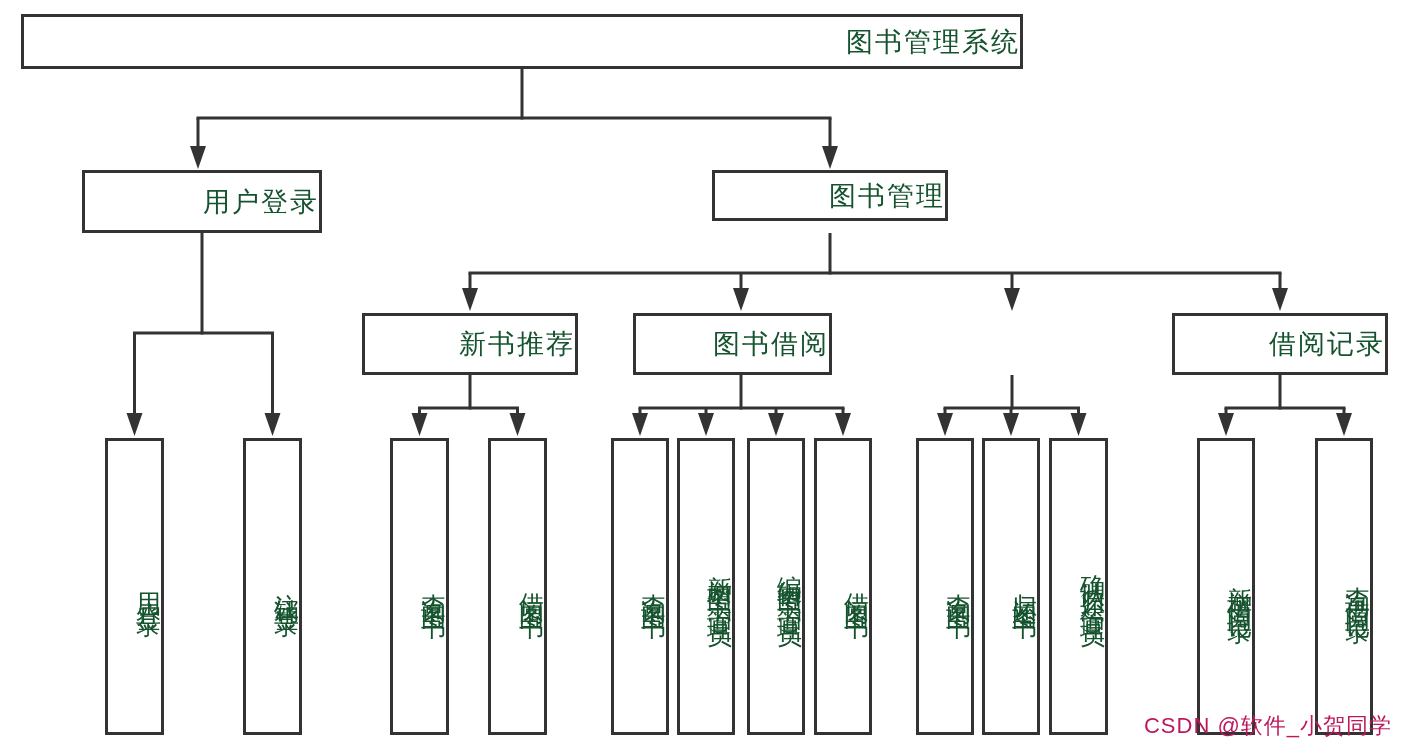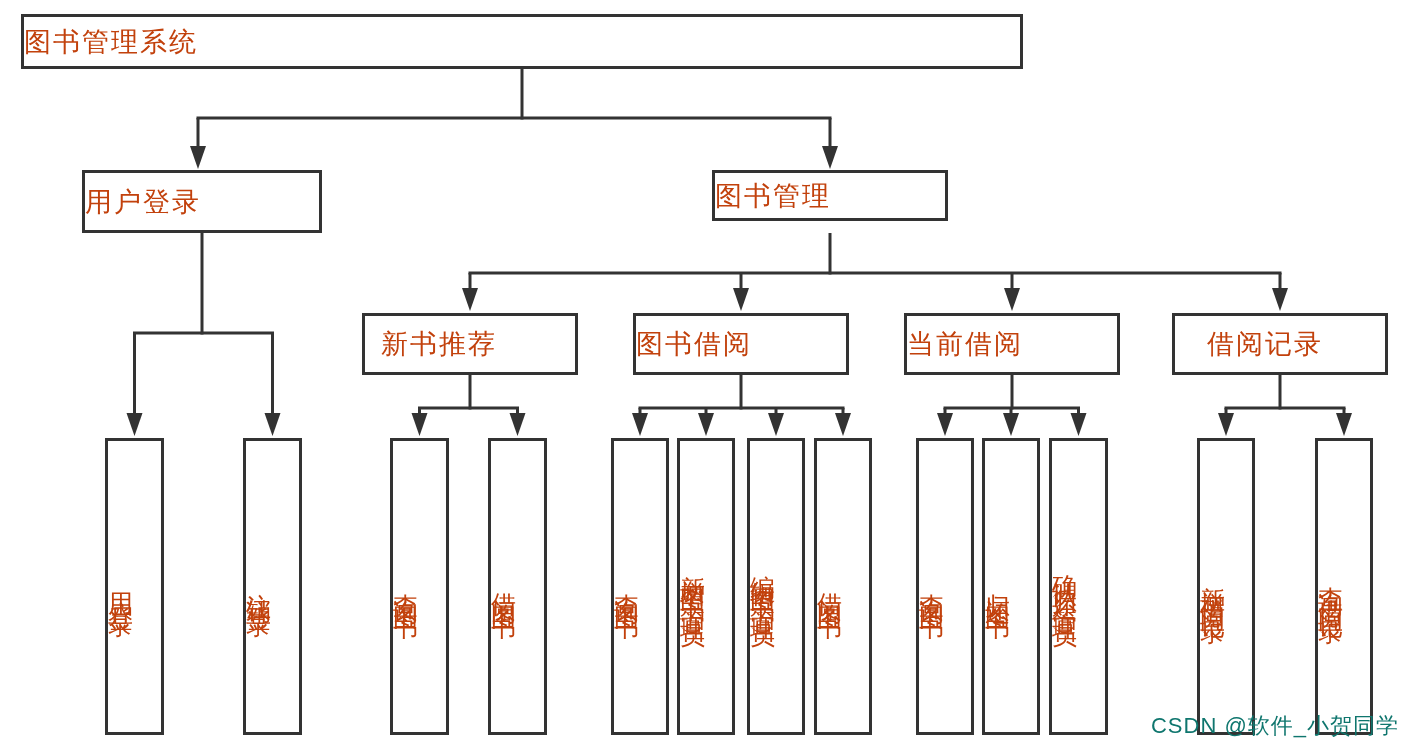--- a/index.html
+++ b/index.html
@@ -21,53 +21,53 @@
     width: 1405px; height: 747px;
     z-index: 1;
   }
   .node {
     position: absolute;
     box-sizing: border-box;
     background: #ffffff;
     border: 3px solid #333333;
     display: flex;
     align-items: center;
-    justify-content: flex-start;
-    color: #c2410c;
+    justify-content: flex-end;
+    color: #14532d;
     z-index: 2;
   }
   .hbox {
     font-size: 27px;
     letter-spacing: 2px;
     white-space: nowrap;
   }
   .vbox .vtext {
     writing-mode: vertical-rl;
     text-orientation: mixed;
     font-size: 25px;
     letter-spacing: 7px;
     line-height: 1;
     white-space: nowrap;
   }
   .watermark {
     position: absolute;
-    right: 6px;
+    right: 13px;
     bottom: 6px;
     font-size: 22px;
-    color: #0f766e;
+    color: #be185d;
     letter-spacing: 1px;
     z-index: 3;
     white-space: nowrap;
   }
   
   #n-root            { left: 21px;   top: 14px;  width: 1002px; height: 55px; }
   #n-user-login      { left: 82px;   top: 170px; width: 240px;  height: 63px; }
   #n-book-mgmt       { left: 712px;  top: 170px; width: 236px;  height: 51px; }
   #n-new-books       { left: 362px;  top: 313px; width: 216px;  height: 62px; padding-left: 16px; }
-  #n-book-borrow     { left: 633px;  top: 313px; width: 216px;  height: 62px; }
+  #n-book-borrow     { left: 633px;  top: 313px; width: 199px;  height: 62px; }
   #n-current-borrow  { left: 904px;  top: 313px; width: 216px;  height: 62px; }
   #n-borrow-records  { left: 1172px; top: 313px; width: 216px;  height: 62px; padding-left: 32px; }
   #n-ul-login        { left: 105px;  top: 438px; width: 59px;   height: 297px; }
   #n-ul-logout       { left: 243px;  top: 438px; width: 59px;   height: 297px; }
   #n-nb-query        { left: 390px;  top: 438px; width: 59px;   height: 297px; }
   #n-nb-borrow       { left: 488px;  top: 438px; width: 59px;   height: 297px; }
   #n-bb-query        { left: 611px;  top: 438px; width: 58px;   height: 297px; }
   #n-bb-add          { left: 677px;  top: 438px; width: 58px;   height: 297px; }
   #n-bb-edit         { left: 747px;  top: 438px; width: 58px;   height: 297px; }
   #n-bb-borrow       { left: 814px;  top: 438px; width: 58px;   height: 297px; }
@@ -165,23 +165,20 @@
   <div id="n-book-mgmt" class="node hbox">
     <span>图书管理</span>
   </div>
 
   <div id="n-new-books" class="node hbox">
     <span>新书推荐</span>
   </div>
   <div id="n-book-borrow" class="node hbox">
     <span>图书借阅</span>
   </div>
-  <div id="n-current-borrow" class="node hbox">
-    <span>当前借阅</span>
-  </div>
   <div id="n-borrow-records" class="node hbox">
     <span>借阅记录</span>
   </div>
 
   <div id="n-ul-login" class="node vbox">
     <span class="vtext">用户登录</span>
   </div>
   <div id="n-ul-logout" class="node vbox">
     <span class="vtext">注销登录</span>
   </div>

